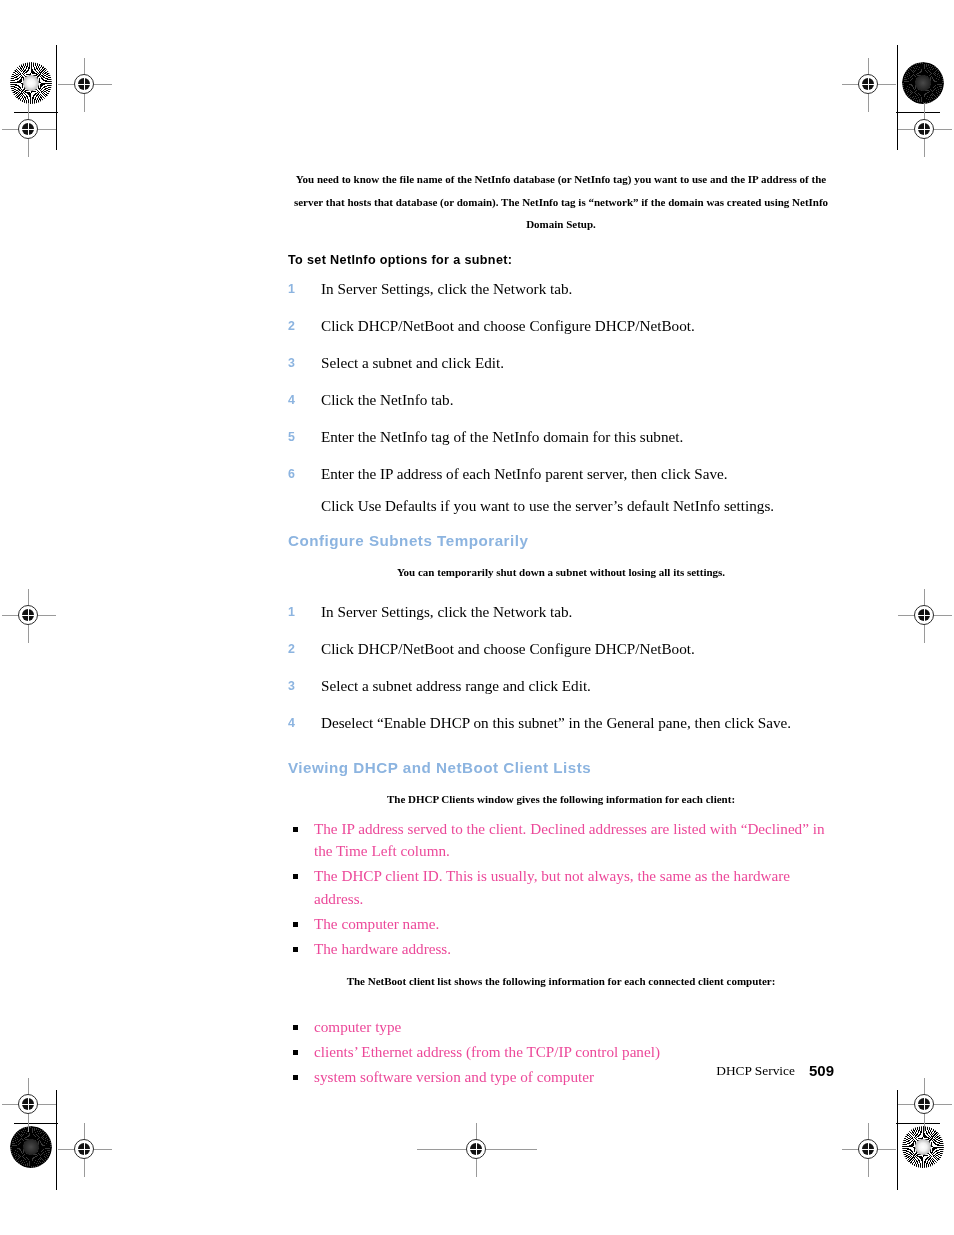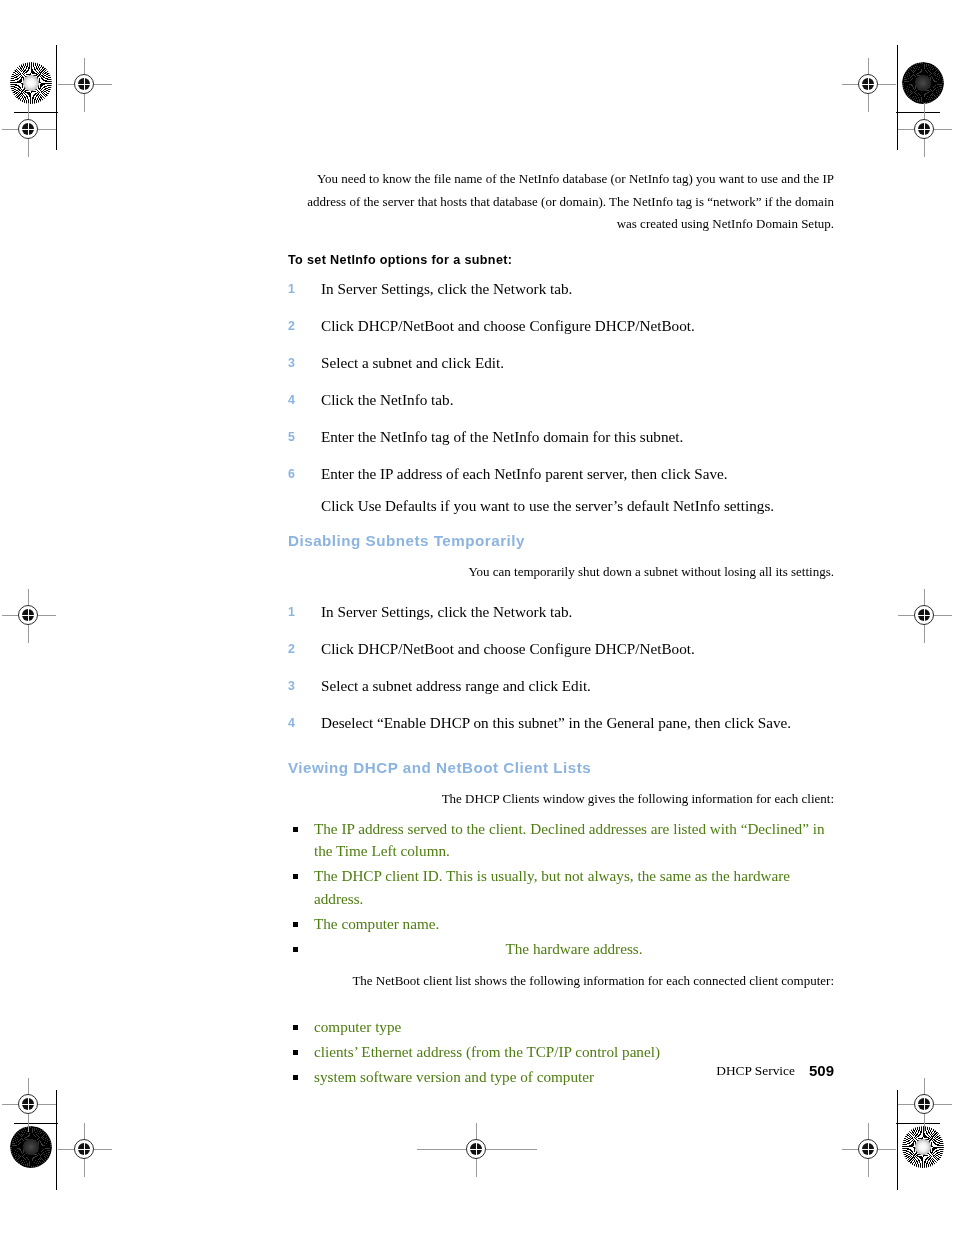--- a/index.html
+++ b/index.html
@@ -111,25 +111,26 @@
 
   
   .content {
     position: absolute;
     left: 288px;
     top: 168px;
     width: 546px;
   }
 
   p.body {
-    font-size: 13px;
+    font-size: 11px;
     line-height: 22.6px;
     color: #000000;
     margin: 0 0 17px 0;
-    text-align: right;
+    text-align: center;
+    font-weight: bold;
   }
 
   h3.proc-head {
     font-family: "Liberation Sans", sans-serif;
     font-size: 12.6px;
     font-weight: bold;
     letter-spacing: 0.35px;
     color: #000000;
     margin: 0 0 11px 0;
   }
@@ -180,21 +181,21 @@
   ul.bullets {
     list-style: none;
     margin: 0 0 0 0;
     padding: 0;
   }
   ul.bullets li.bullet {
     position: relative;
     padding-left: 26px;
     font-size: 15.2px;
     line-height: 22.6px;
-    color: #4d7c0f;
+    color: #ec4899;
     margin-bottom: 2.5px;
   }
   ul.bullets li.bullet .sq {
     position: absolute;
     left: 5px;
     top: 9px;
     width: 5px;
     height: 5px;
     background: #000000;
   }
@@ -385,21 +386,21 @@
       <li class="step" style="margin-bottom:9px;">
         <span class="num">6</span>
         <span>Enter the IP address of each NetInfo parent server, then click Save.</span>
       </li>
     </ol>
 
     <p class="step-note">Click Use Defaults if you want to use the server’s default NetInfo settings.</p>
 
     <div class="spacer-lg"></div>
 
-    <h2 class="section-head">Disabling Subnets Temporarily</h2>
+    <h2 class="section-head">Configure Subnets Temporarily</h2>
 
     <p class="body">You can temporarily shut down a subnet without losing all its settings.</p>
 
 
     <ol class="steps">
       <li class="step">
         <span class="num">1</span>
         <span>In Server Settings, click the Network tab.</span>
       </li>
       <li class="step">
@@ -428,21 +429,21 @@
         <span>The IP address served to the client. Declined addresses are listed with “Declined” in the Time Left column.</span>
       </li>
       <li class="bullet">
         <span class="sq"></span>
         <span>The DHCP client ID. This is usually, but not always, the same as the hardware address.</span>
       </li>
       <li class="bullet">
         <span class="sq"></span>
         <span>The computer name.</span>
       </li>
-      <li class="bullet" style="margin-bottom:0;text-align:center;">
+      <li class="bullet" style="margin-bottom:0;">
         <span class="sq"></span>
         <span>The hardware address.</span>
       </li>
     </ul>
 
     <div class="spacer-md"></div>
 
     <p class="body" style="margin-bottom:24px;">The NetBoot client list shows the following information for each connected client computer:</p>
 
     <ul class="bullets">

